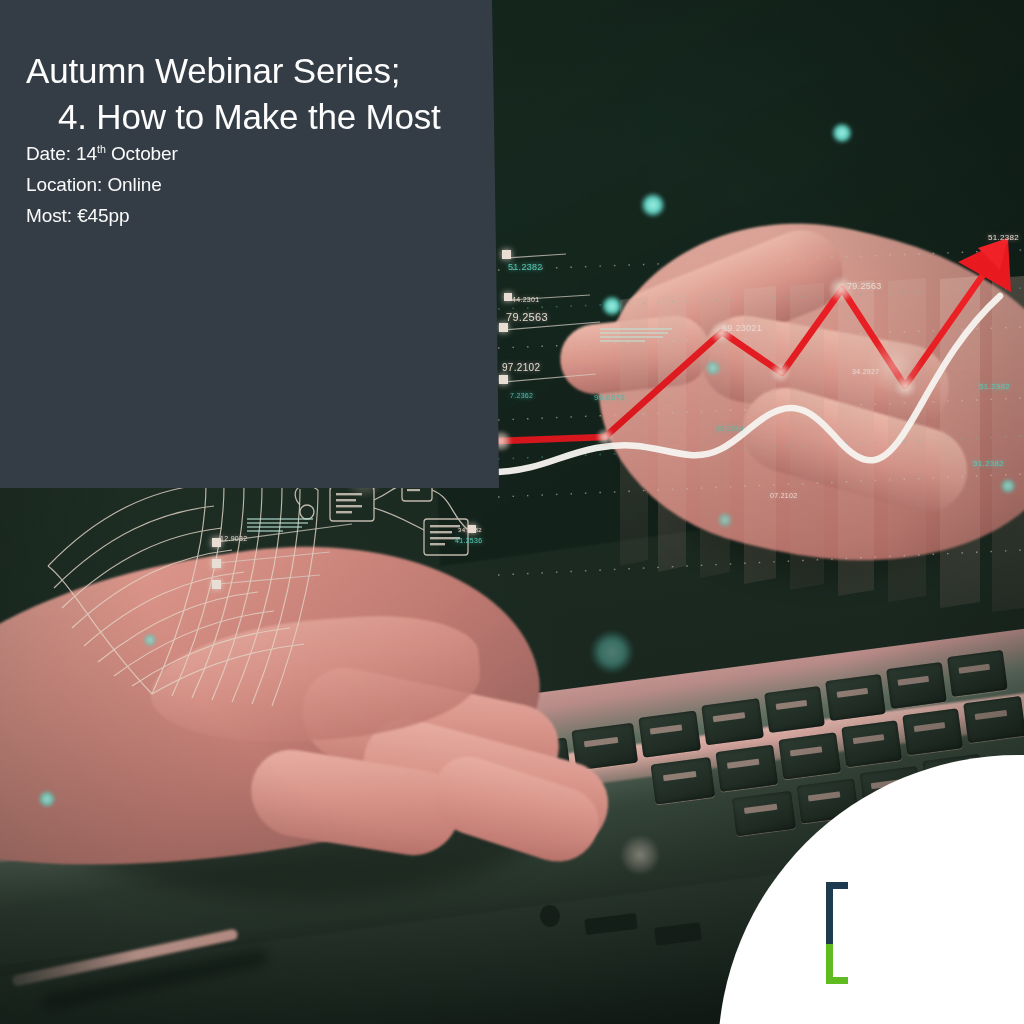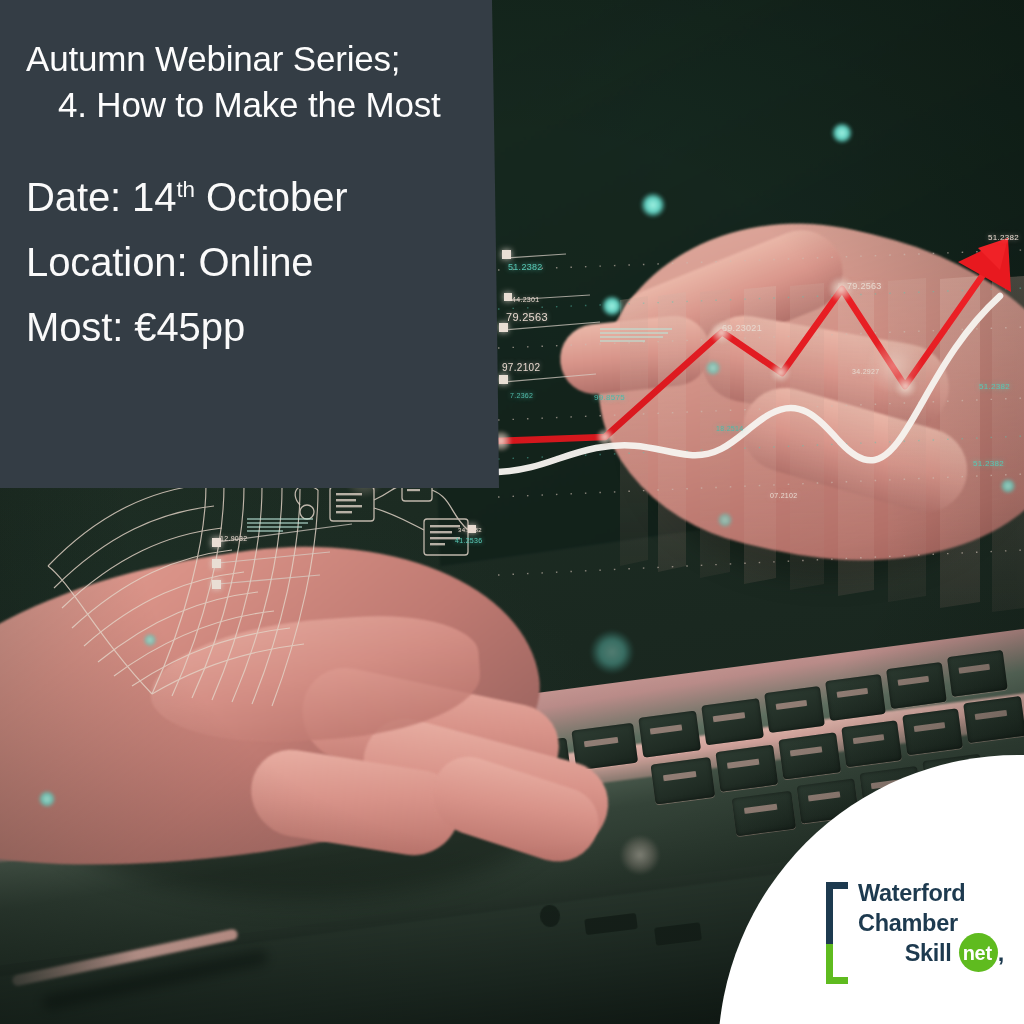--- a/index.html
+++ b/index.html
@@ -136,29 +136,29 @@
     background:rgba(186,230,216,.55);
   }
 
   
   .panel {
     position:absolute; left:0; top:0; width:500px; height:488px;
     background:#343d45;
     
     clip-path: path("M0,0 L492,0 C494,120 497,300 499,488 L0,488 Z");
   }
-  .panel-inner { position:absolute; left:26px; top:36px; width:470px; }
+  .panel-inner { position:absolute; left:26px; top:48px; width:470px; }
   .title {
     color:#fdfdfd; font-size:35px; line-height:1.30; font-weight:400;
     letter-spacing:-.2px;
   }
   .title .l1 { display:block; }
   .title .l2 { display:block; padding-left:32px; }
   .title .l3 { display:block; padding-left:64px; }
-  .details { margin-top:38px; color:#fafafa; font-size:40px; line-height:1.62; font-weight:400; letter-spacing:-.1px; }
+  .details { color:#fafafa; font-size:19px; line-height:1.62; font-weight:400; letter-spacing:-.1px; }
   .details div { white-space:nowrap; }
   .details sup { font-size:.56em; vertical-align:super; line-height:0; }
 
   
   .logo-disc {
     position:absolute; left:718px; top:755px; width:600px; height:600px;
     background:#ffffff; border-radius:50%;
   }
   .logo-wrap { position:absolute; left:826px; top:878px; width:180px; height:112px; }
   .bracket { position:absolute; left:0; top:4px; width:22px; height:102px; }
@@ -463,27 +463,15 @@
       </div>
     </div>
   </div>
 
   <div class="logo-disc"></div>
   <div class="logo-wrap">
     <div class="bracket">
       <div class="bracket-top"></div>
       <div class="bracket-bot"></div>
     </div>
-    <div class="logo-lines">
-      <div class="ln">Waterford</div>
-      <div class="ln">Chamber</div>
-      <div class="ln ln3">
-        <span class="skill-wrap">
-          <span class="skill-txt">Skill</span>
-          <span class="net-blob"></span>
-          <span class="net-txt">net</span>
-          <span class="comma" style="margin-left:40px;">,</span>
-        </span>
-      </div>
-    </div>
   </div>
 
 </div>
 
 </body></html>

